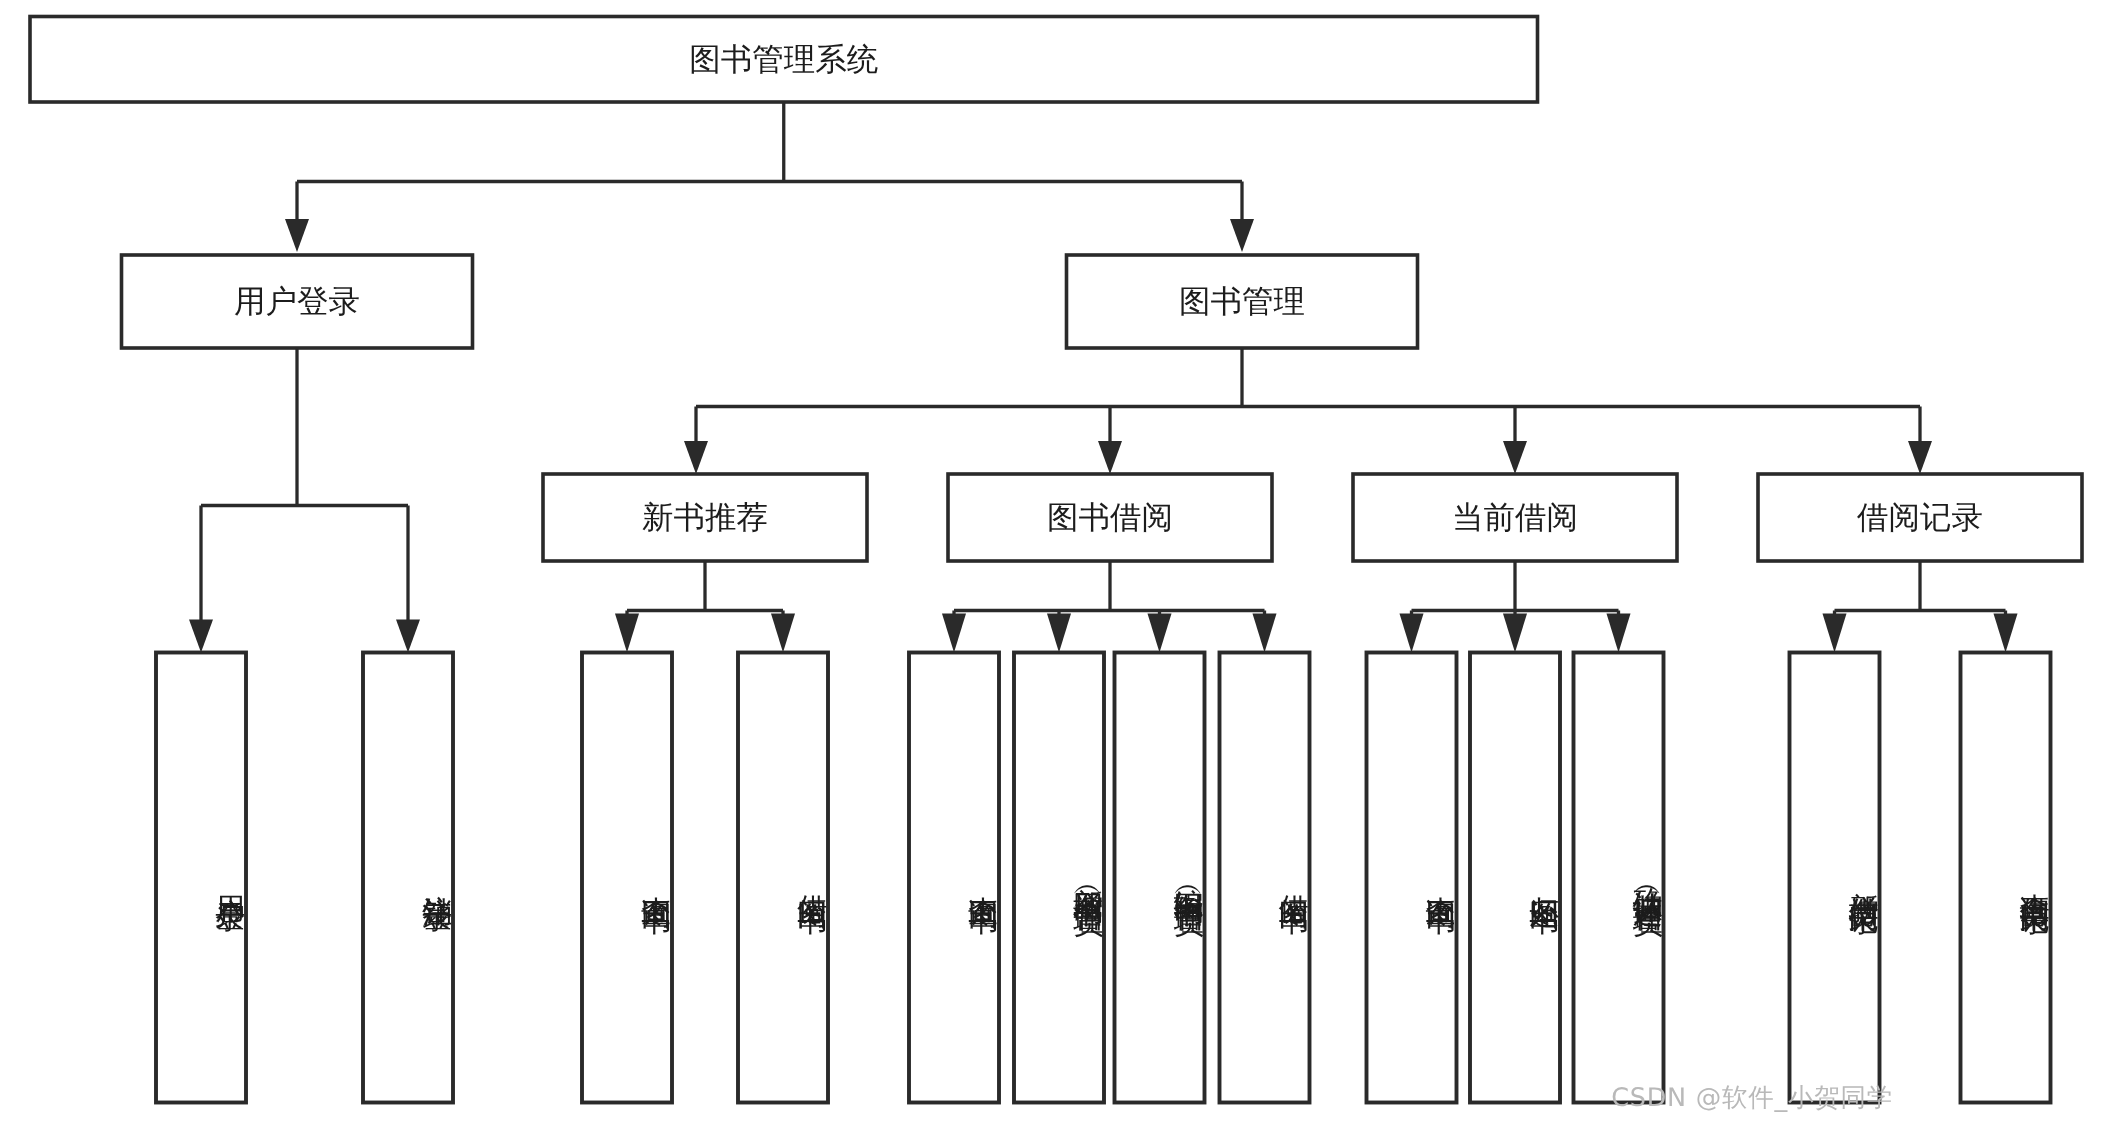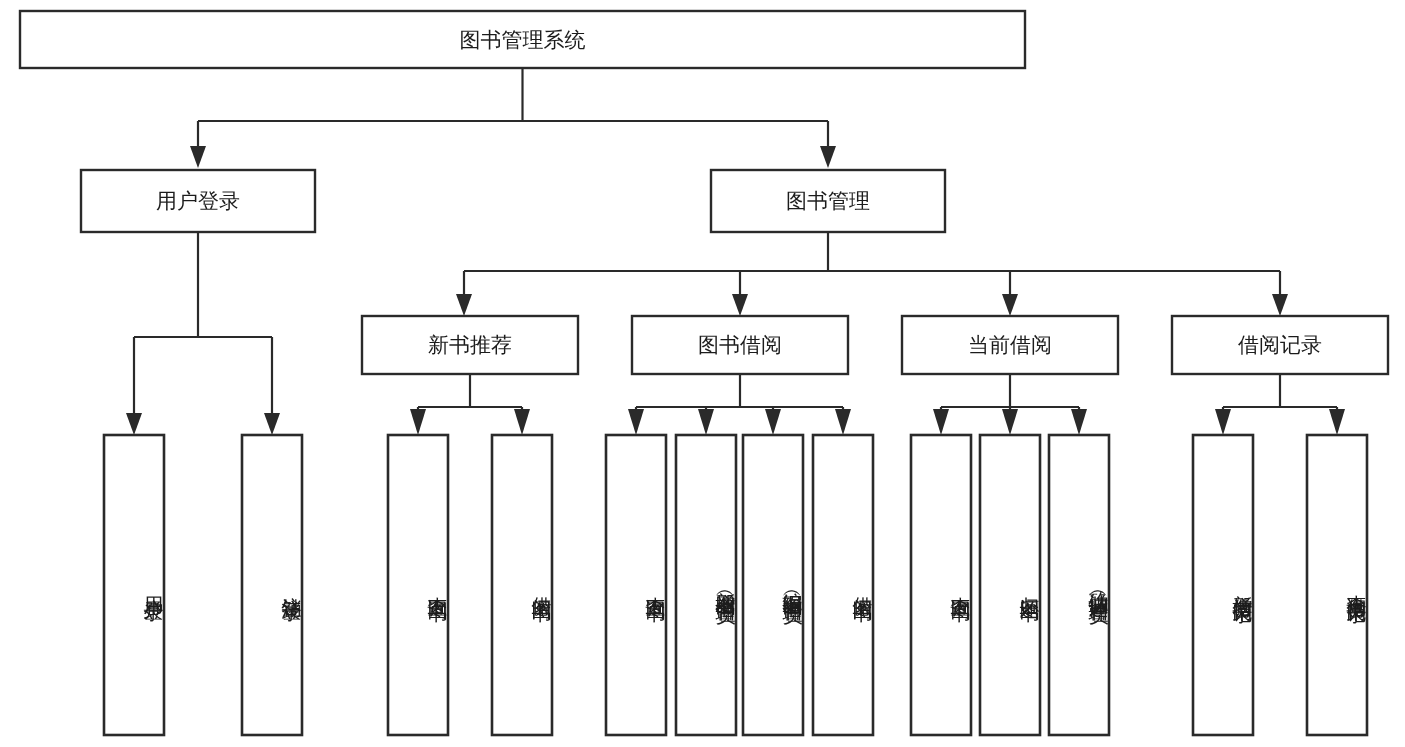--- a/index.html
+++ b/index.html
@@ -231,14 +231,15 @@
   <div class="leaf-label" style="left:743px; top:435px; width:60px; height:300px;">编辑图书（管理员）</div>
   <div class="leaf-label" style="left:813px; top:435px; width:60px; height:300px;">借阅图书</div>
 
   <div class="leaf-label" style="left:911px; top:435px; width:60px; height:300px;">查询图书</div>
   <div class="leaf-label" style="left:980px; top:435px; width:60px; height:300px;">归还图书</div>
   <div class="leaf-label" style="left:1049px; top:435px; width:60px; height:300px;">确认归还（管理员）</div>
 
   <div class="leaf-label" style="left:1193px; top:435px; width:60px; height:300px;">新增借阅记录</div>
   <div class="leaf-label" style="left:1307px; top:435px; width:60px; height:300px;">查询借阅记录</div>
 
+  <div class="watermark">CSDN @软件_小贺同学</div>
 
 </div>
 
 </body></html>

